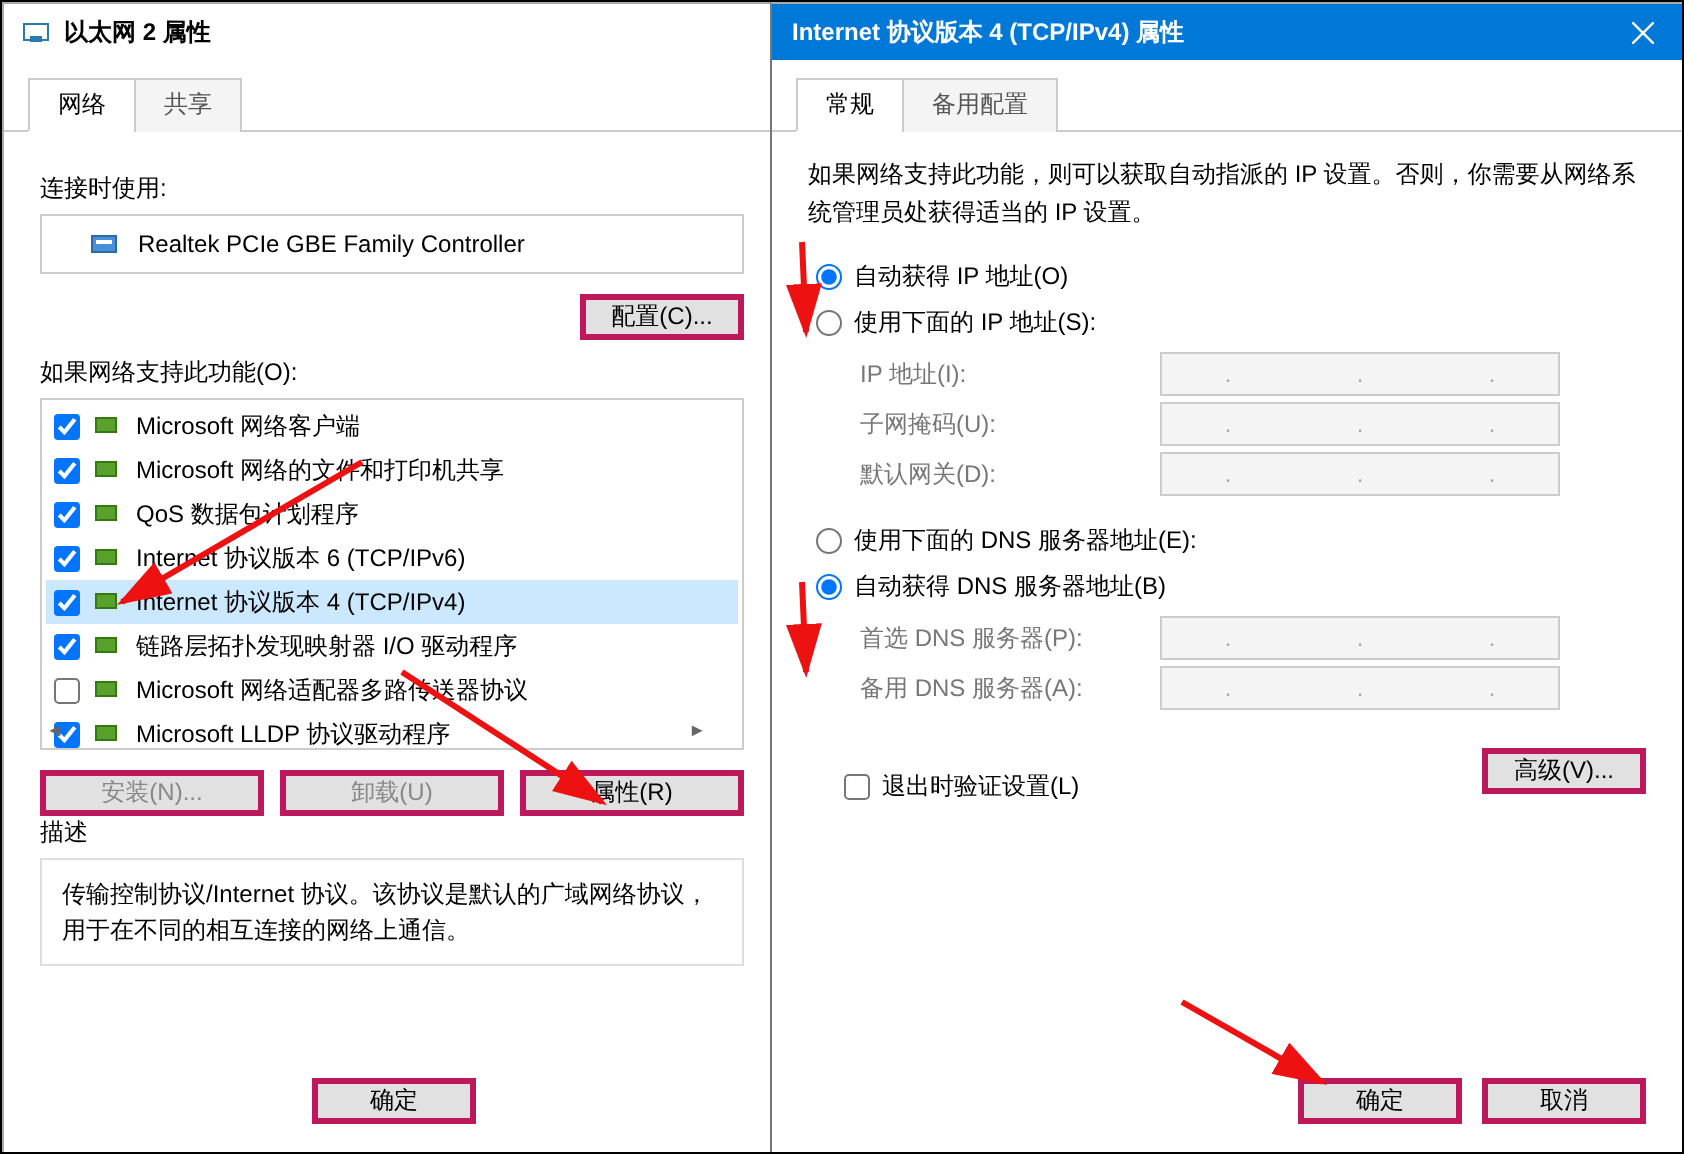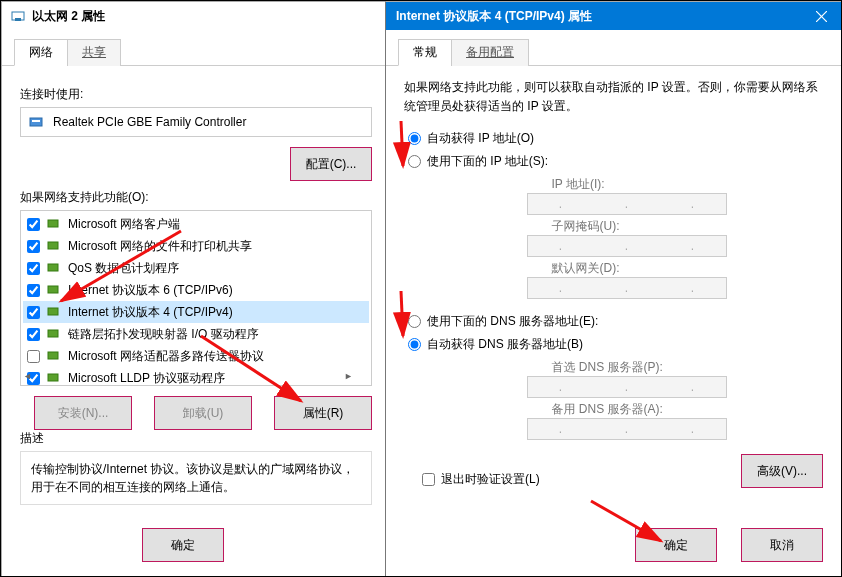--- a/index.html
+++ b/index.html
@@ -11,28 +11,28 @@
 
 .titlebar { height: 28px; display: flex; align-items: center; padding: 0 8px; color: #000; font-weight: bold; }
 .titlebar.blue { background: #0078d7; color: #fff; justify-content: space-between; padding: 0 0 0 10px; }
 .titlebar .ic { width: 16px; height: 16px; margin-right: 6px; display: inline-flex; align-items: center; justify-content: center; }
 .titlebar .close { width: 40px; height: 28px; display: flex; align-items: center; justify-content: center; cursor: pointer; }
 .titlebar .close svg { stroke: #fff; }
 
 .tabrow { display: flex; border-bottom: 1px solid #ccc; padding-left: 12px; margin-top: 8px; }
 .tab { padding: 4px 14px; border: 1px solid #ccc; border-bottom: none; background: #fff; margin-right: -1px; cursor: pointer; position: relative; top: 1px; }
 .tab.active { background: #fff; border-bottom: 1px solid #fff; }
-.tab.inactive { background: #f4f4f4; color: #555; text-decoration: underline; }
+.tab.inactive { background: #f4f4f4; color: #555; }
 
 .content { padding: 12px 18px; }
 .lbl { margin: 8px 0 4px; }
-.adapterbox { border: 1px solid #ccc; padding: 6px 8px; display: flex; align-items: center; margin-bottom: 10px; }
+.adapterbox { border: 1px solid #ccc; padding: 6px 24px; display: flex; align-items: center; margin-bottom: 10px; }
 .adaptericon { width: 16px; height: 16px; margin-right: 8px; }
 
-.btn { min-width: 82px; height: 34px; border: 1px solid #be185d; background: #e1e1e1; cursor: pointer; display: inline-flex; align-items: center; justify-content: center; padding: 0 10px; margin-left: 14px; }
+.btn { min-width: 82px; height: 23px; border: 3px solid #be185d; background: #e1e1e1; cursor: pointer; display: inline-flex; align-items: center; justify-content: center; padding: 0 10px; }
 .btn[disabled] { color: #888; }
 .btnrow { display: flex; justify-content: flex-end; gap: 6px; margin: 6px 0; }
 
 .listbox { border: 1px solid #ccc; height: 176px; overflow-y: auto; padding: 2px 2px; background: #fff; position: relative; }
 .item { display: flex; align-items: center; height: 22px; padding: 0 4px; cursor: pointer; }
 .item input[type=checkbox] { margin-right: 6px; }
 .item .proto-icon { width: 16px; height: 16px; margin-right: 6px; }
 .item.sel { background: #cce8ff; }
 
 .three-btn { display: flex; gap: 8px; margin-top: 10px; justify-content: space-between; }
@@ -40,21 +40,21 @@
 
 .descbox { }
 .descbox .legend { position: static; display: block; margin-bottom: 4px; }
 .desc-inner { border: 1px solid #ddd; padding: 8px 10px; line-height: 1.5; }
 
 .bottom-btns { display: flex; justify-content: flex-end; gap: 10px; position: absolute; bottom: 15px; right: 18px; }
 
 .para { line-height: 1.6; margin-bottom: 14px; }
 .radio-row { display: flex; align-items: center; margin: 4px 0 6px 4px; cursor: pointer; }
 .radio-row input { margin-right: 6px; }
-.fieldrow { display: flex; align-items: center; margin: 3px 0; padding-left: 26px; flex-direction: column; }
+.fieldrow { display: flex; align-items: center; margin: 3px 0; padding-left: 26px; }
 .fieldrow .flabel { width: 150px; color: #777; }
 .ipbox { border: 1px solid #ccc; width: 200px; height: 22px; background: #fff; display: flex; align-items: center; justify-content: space-around; color: #999; }
 .ipbox.disabled { background: #f4f4f4; color:#aaa; }
 .chk-row { display:flex; align-items:center; margin: 14px 0 0 26px; }
 .chk-row input { margin-right:6px; }
 
 .arrow { position: absolute; pointer-events: none; }
 
 .scrollhint { position:absolute; bottom:2px; left:2px; right:18px; height:12px; }
 .scrollhint::before{content:"◄"; position:absolute; left:0; font-size:9px; color:#666;}

